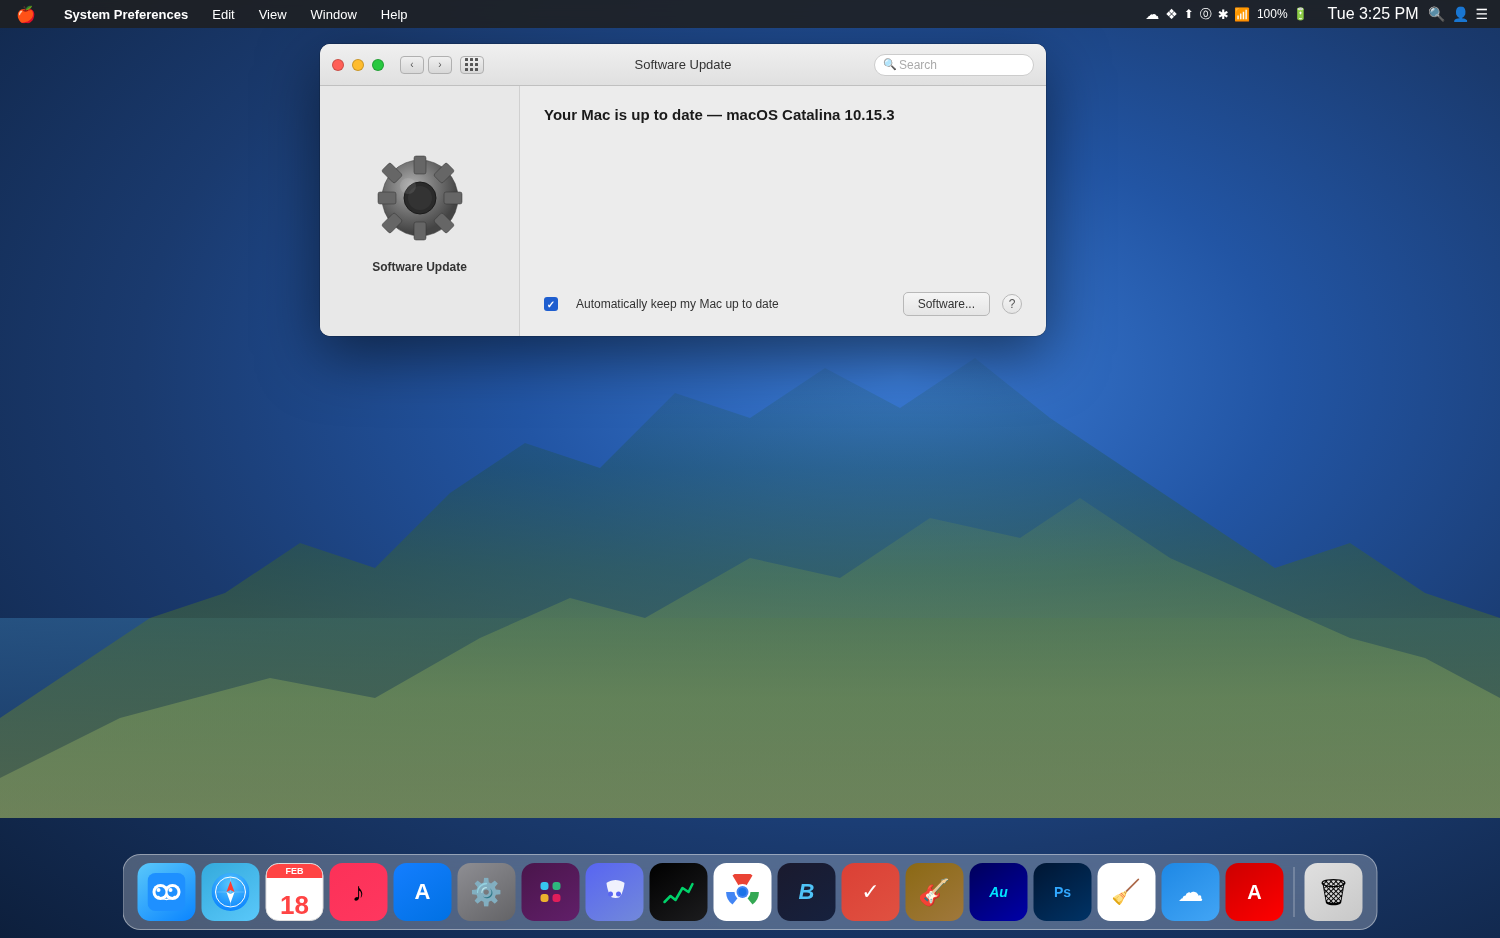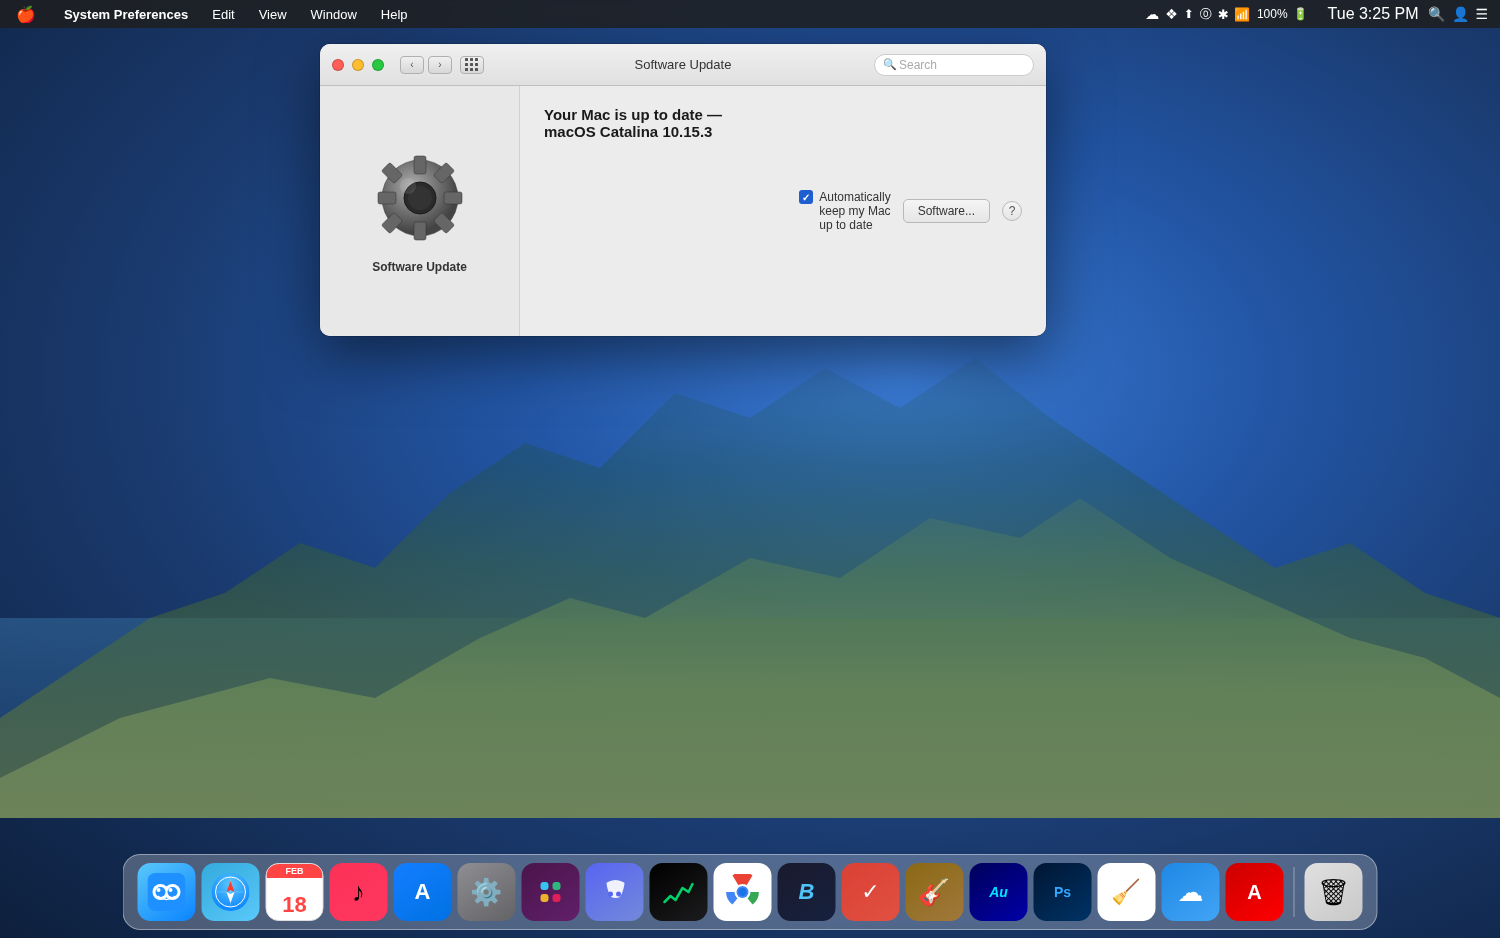--- a/index.html
+++ b/index.html
@@ -262,21 +262,21 @@
       font-size: 12px;
       font-weight: 600;
       color: #333;
       text-align: center;
     }
 
     .main-panel {
       flex: 1;
       padding: 20px 24px;
       display: flex;
-      flex-direction: row;
+      flex-direction: column;
       justify-content: space-between;
     }
 
     .update-info {
       margin-bottom: 20px;
     }
 
     .up-to-date-title {
       font-size: 15px;
       font-weight: 700;
@@ -291,23 +291,22 @@
 
     .bottom-controls {
       display: flex;
       align-items: center;
       gap: 12px;
     }
 
     .checkbox-row {
       display: flex;
       align-items: flex-start;
-      gap: 6px;
+      gap: 18px;
       flex: 1;
-      margin-left: 40px;
     }
 
     .checkbox {
       width: 14px;
       height: 14px;
       background: #1e5ecf;
       border-radius: 3px;
       display: flex;
       align-items: center;
       justify-content: center;
@@ -424,21 +423,21 @@
 
     .dock-sep {
       width: 1px;
       height: 50px;
       background: rgba(255,255,255,0.4);
       margin: 0 4px;
       align-self: center;
     }
 
     .calendar-date {
-      font-size: 22px;
+      font-size: 26px;
       font-weight: 800;
       color: #f44;
       line-height: 1;
     }
 
     .calendar-inner {
       display: flex;
       flex-direction: column;
       align-items: center;
       padding-top: 8px;

